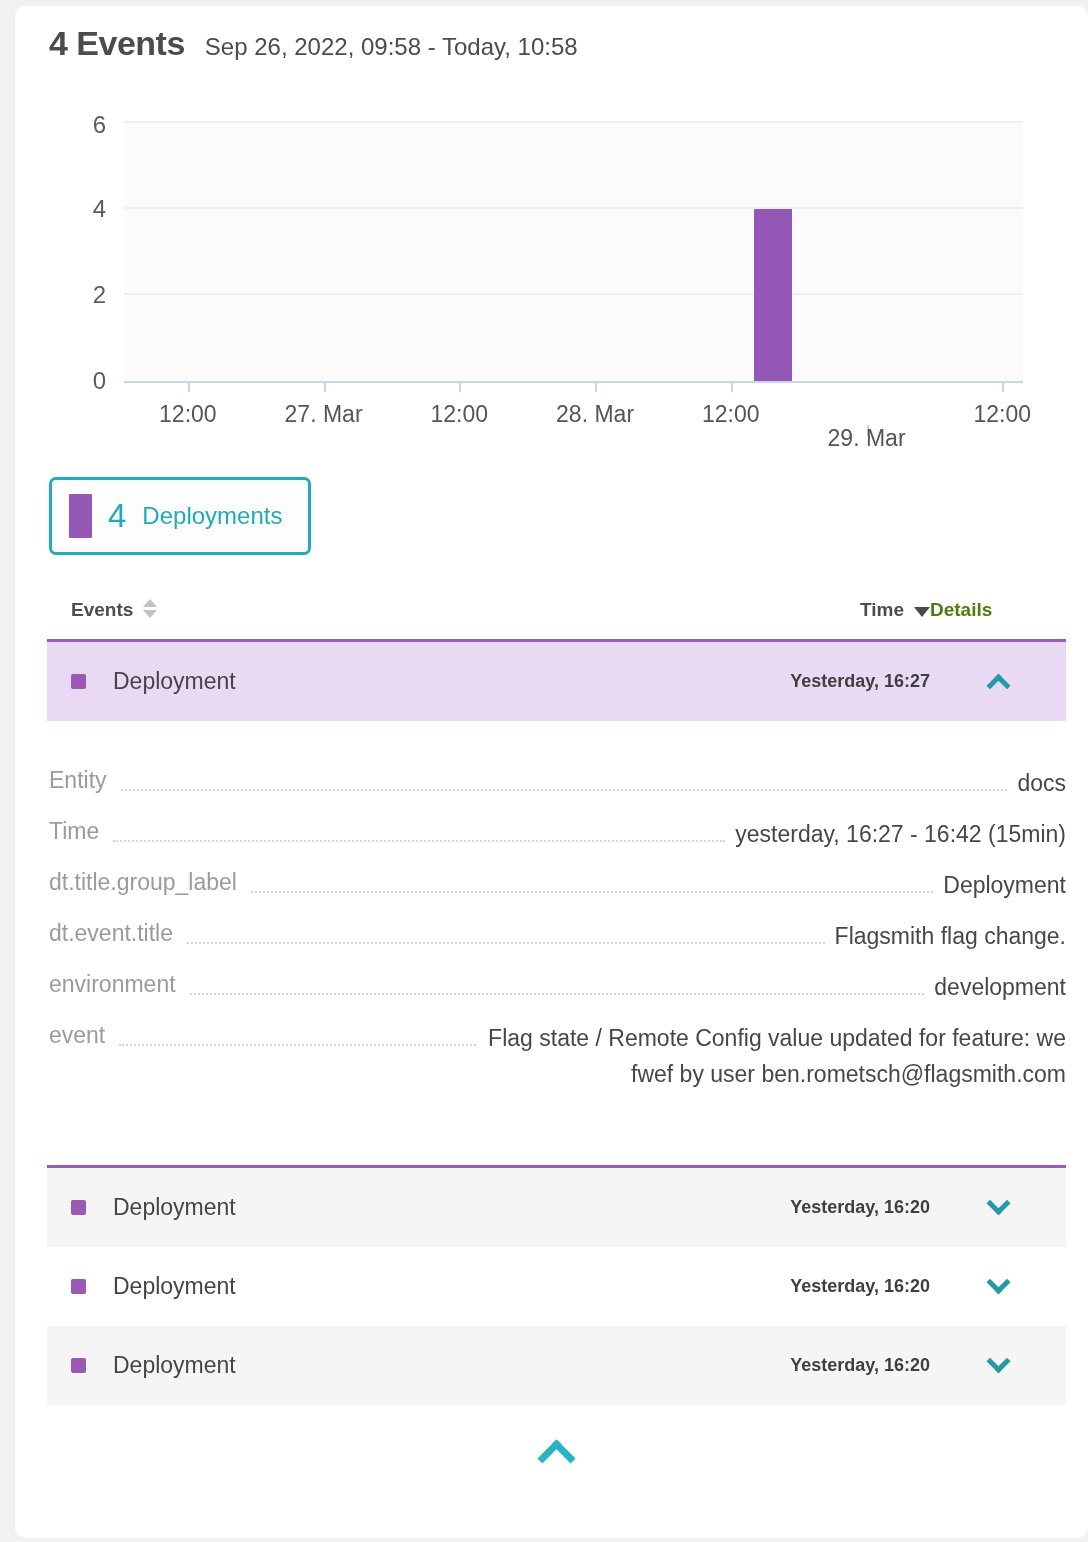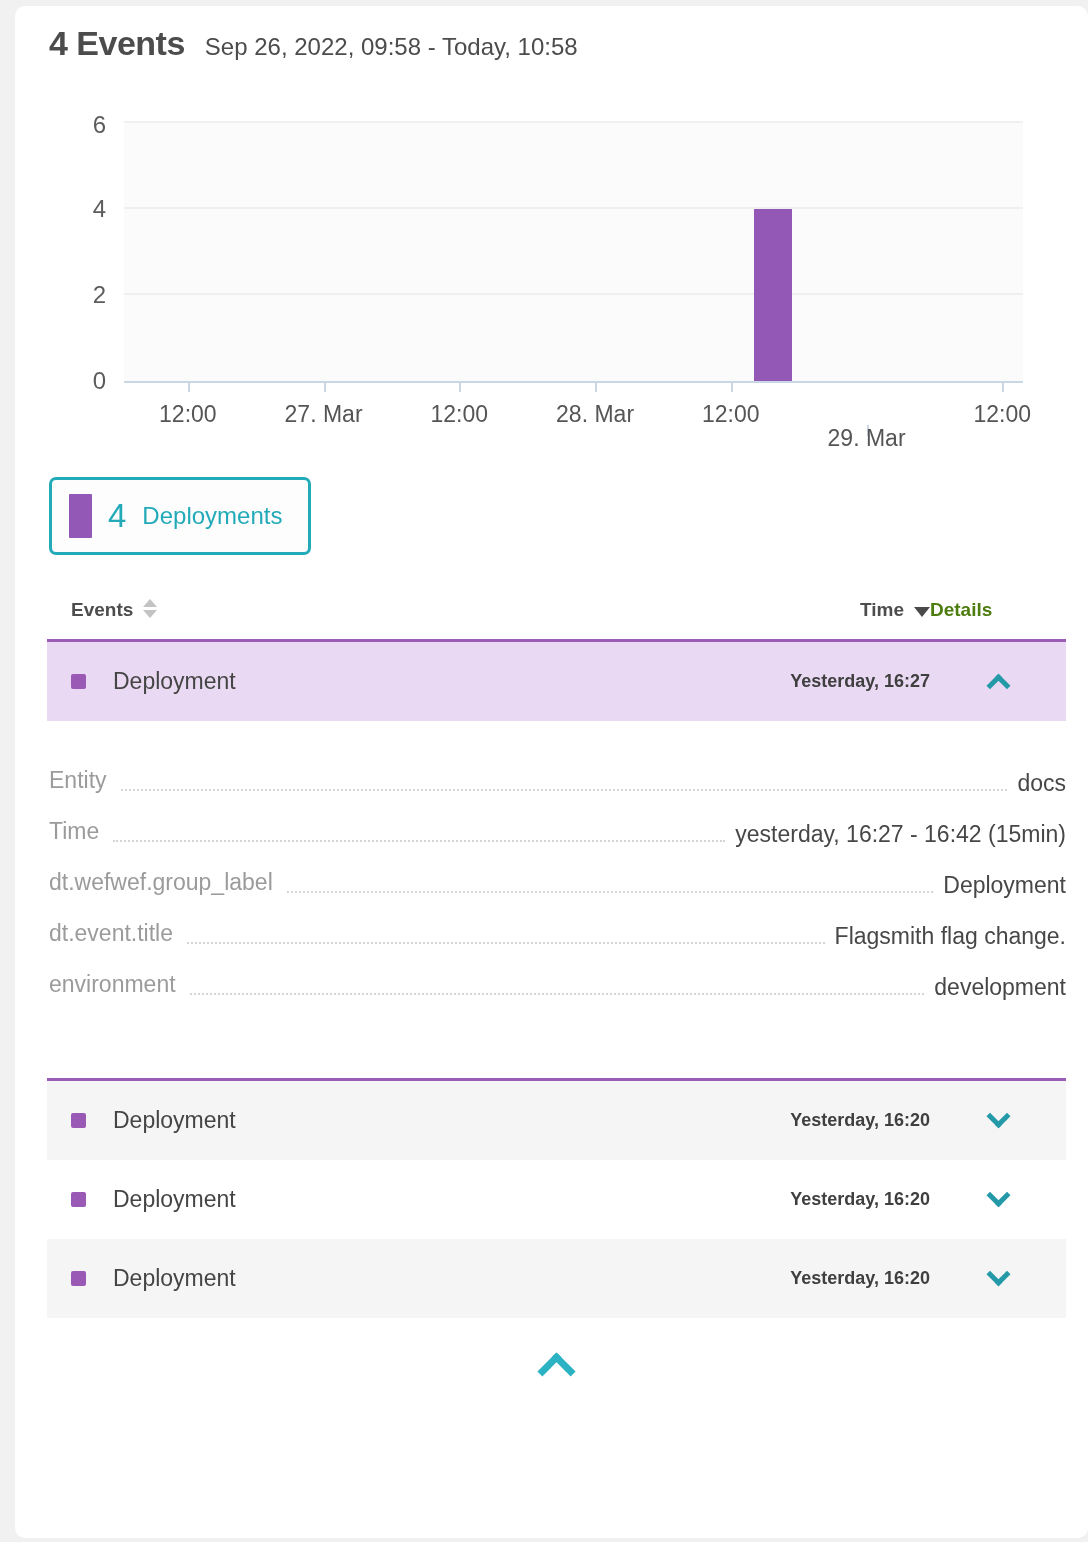--- a/index.html
+++ b/index.html
@@ -171,33 +171,38 @@
             <span class="detail-label">Entity</span>
             <span class="detail-leader"></span>
             <span class="detail-value">docs</span>
           </div>
           <div class="detail-row">
             <span class="detail-label">Time</span>
             <span class="detail-leader"></span>
             <span class="detail-value">yesterday, 16:27 - 16:42 (15min)</span>
           </div>
           <div class="detail-row">
-            <span class="detail-label">dt.wefwef.group_label</span>
+            <span class="detail-label">dt.title.group_label</span>
             <span class="detail-leader"></span>
             <span class="detail-value">Deployment</span>
           </div>
           <div class="detail-row">
             <span class="detail-label">dt.event.title</span>
             <span class="detail-leader"></span>
             <span class="detail-value">Flagsmith flag change.</span>
           </div>
           <div class="detail-row">
             <span class="detail-label">environment</span>
             <span class="detail-leader"></span>
             <span class="detail-value">development</span>
+          </div>
+          <div class="detail-row">
+            <span class="detail-label">event</span>
+            <span class="detail-leader"></span>
+            <span class="detail-value">Flag state / Remote Config value updated for feature: wefwef by user ben.rometsch@flagsmith.com</span>
           </div>
         </div>
       </div>
 
       <div class="event-row row-alt">
         <span class="sq" style="background: rgb(155, 89, 182);"></span>
         <span class="row-label">Deployment</span>
         <span class="row-time">Yesterday, 16:20</span>
         <span class="row-caret">
             <span class="chev down"></span>

